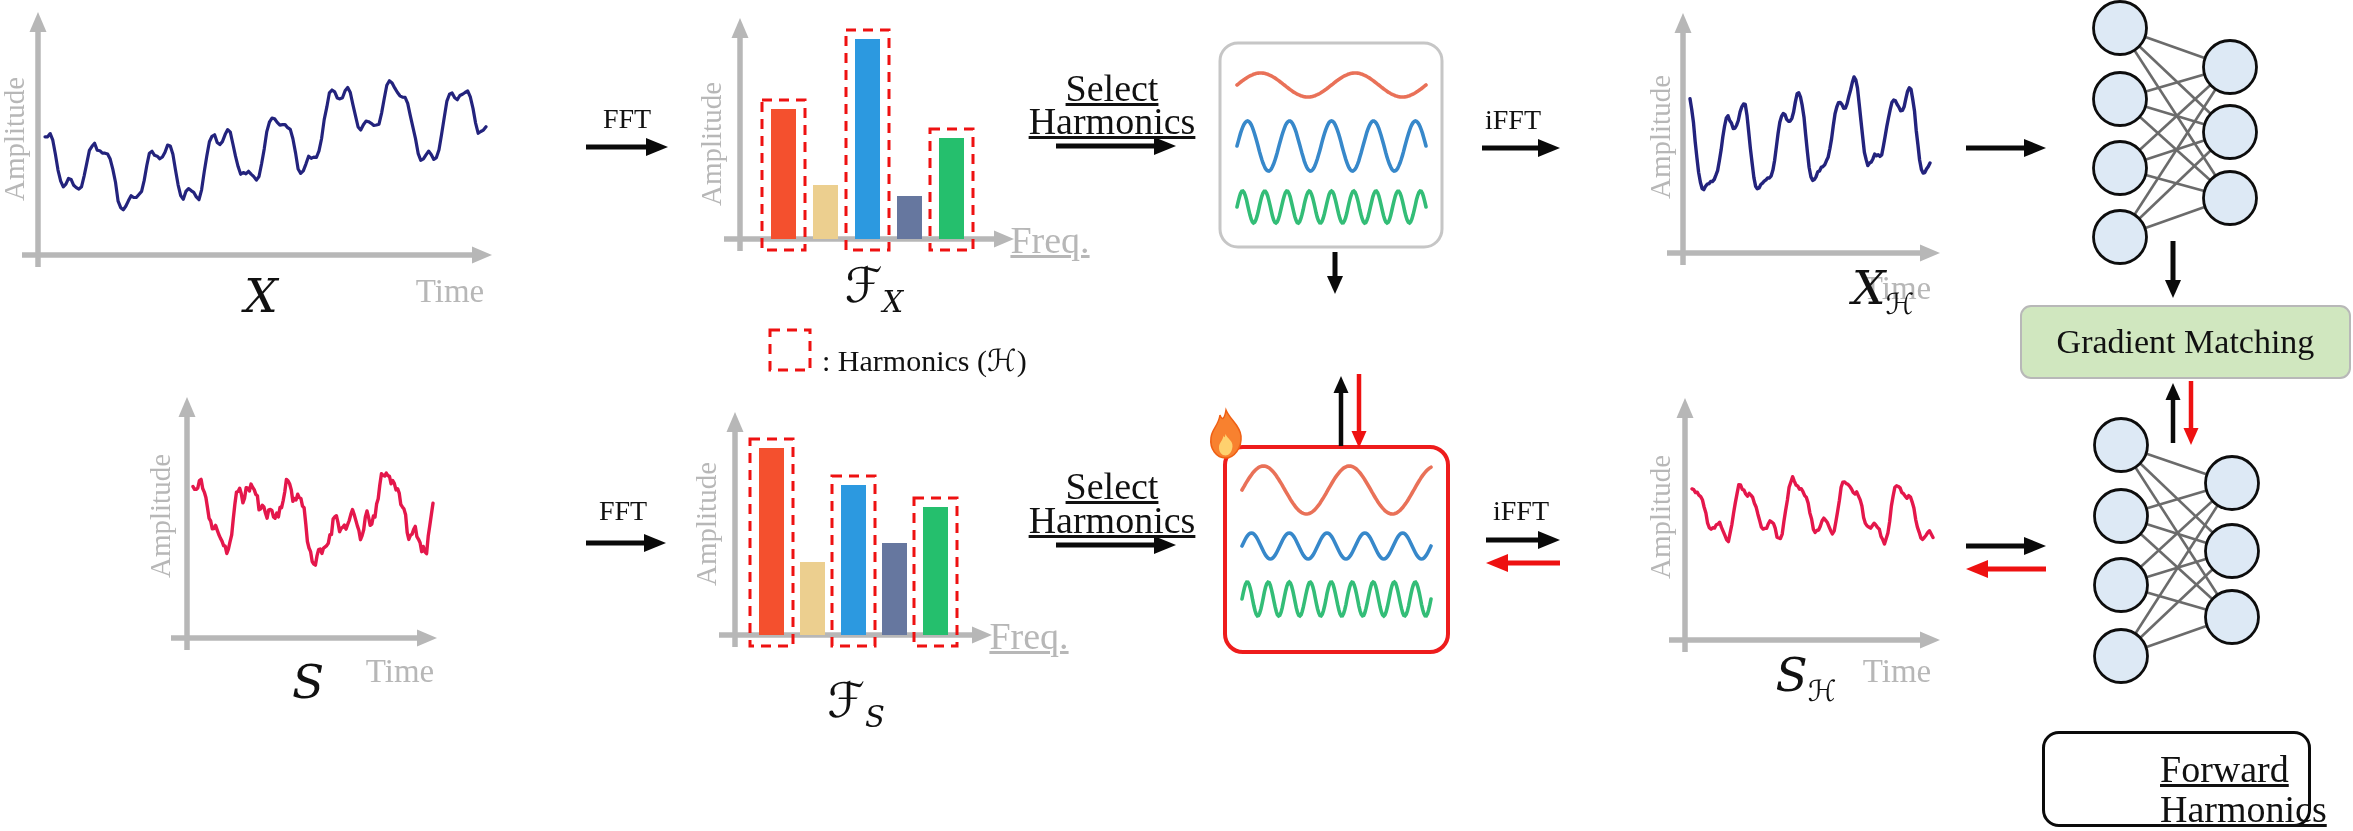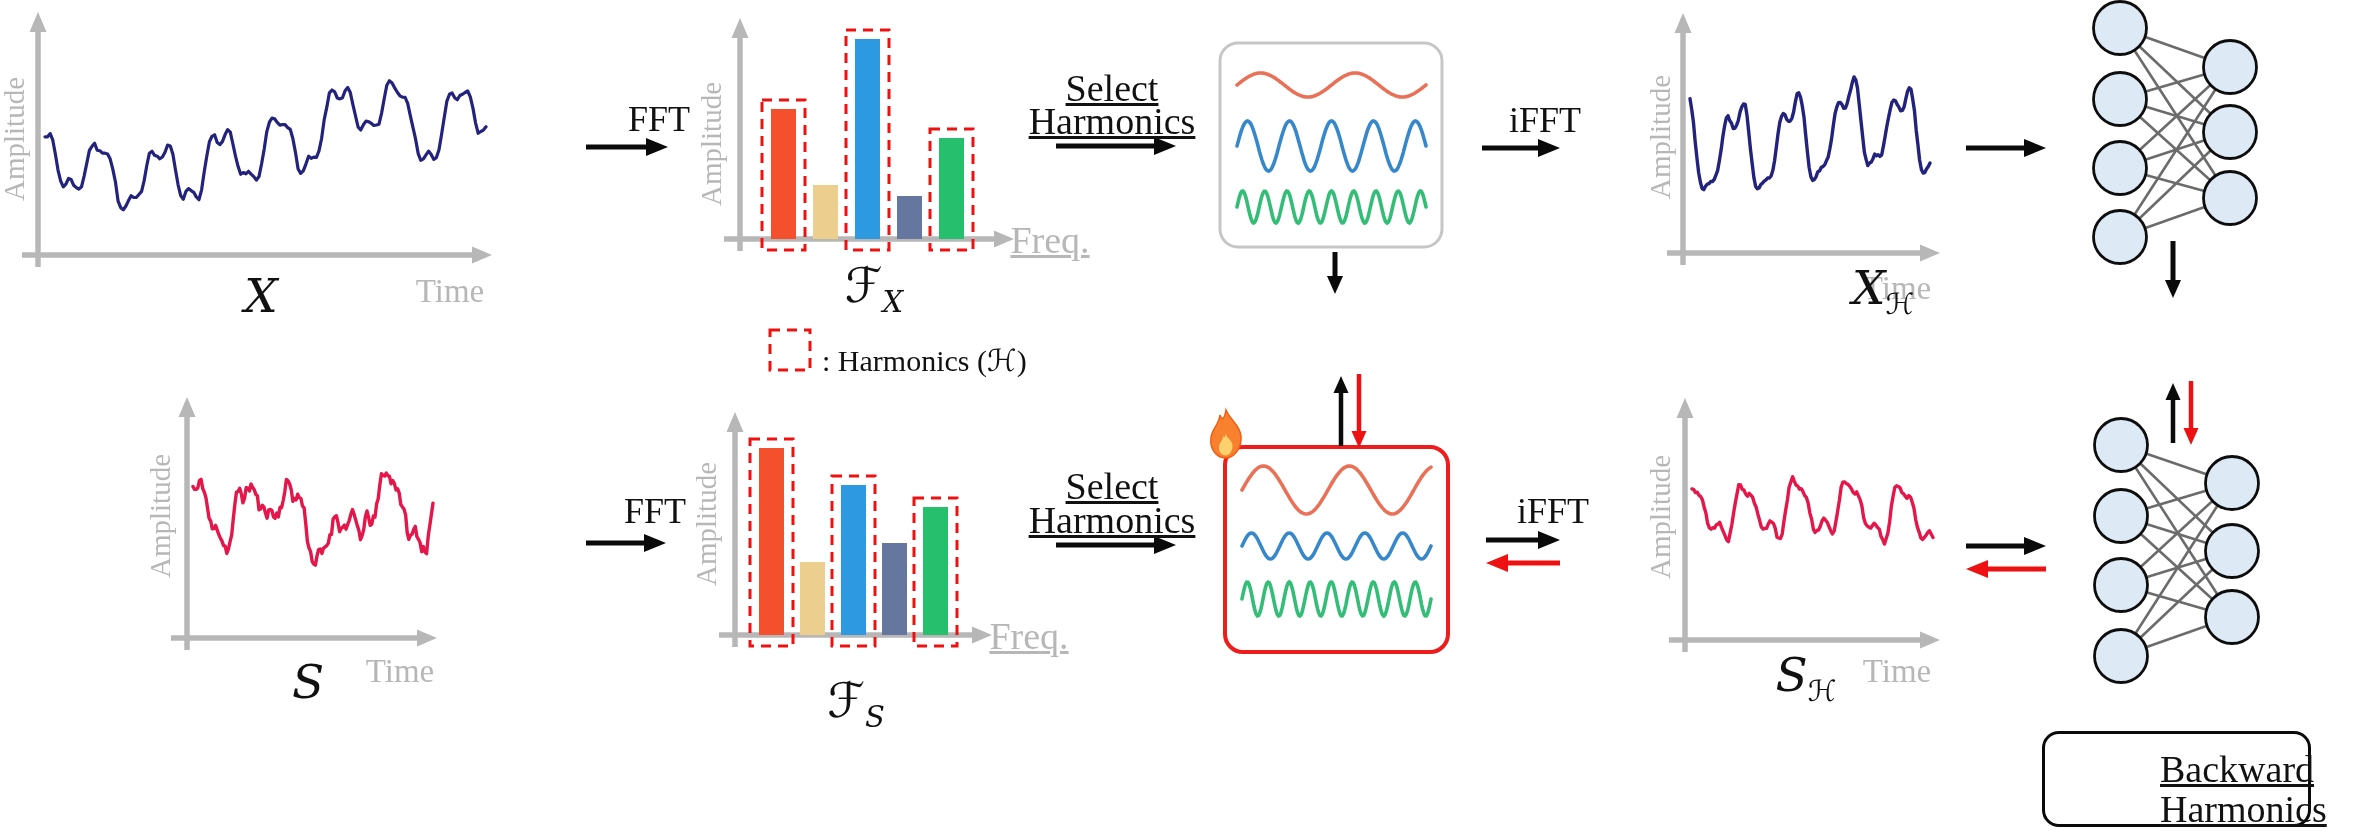--- a/index.html
+++ b/index.html
@@ -3,21 +3,21 @@
 <meta charset="utf-8">
 <style>
   html,body{margin:0;padding:0;background:#ffffff;}
   .canvas{position:relative;width:2353px;height:831px;background:#ffffff;overflow:hidden;
           font-family:"Liberation Serif","DejaVu Serif",serif;color:#111;}
   svg.scene{position:absolute;left:0;top:0;}
   .lbl{position:absolute;transform:translate(-50%,-50%);white-space:nowrap;line-height:1;}
   .lbl-l{position:absolute;transform:translate(0,-50%);white-space:nowrap;line-height:1;margin-top:12px;}
   .rot{transform:translate(-50%,-50%) rotate(-90deg);}
   .gray{color:#b7b7b7;}
-  .f29{font-size:29px;}.f30{font-size:30px;}.f31{font-size:38px;text-decoration:underline;}.f32{font-size:36px;margin-left:32px;}
+  .f29{font-size:29px;}.f30{font-size:30px;}.f31{font-size:38px;text-decoration:underline;}.f32{font-size:28px;}
   .f33{font-size:33px;}
   .sym-main{font-size:47px;font-style:italic;font-family:"DejaVu Serif","Liberation Serif",serif;}
   .scr{font-family:"DejaVu Sans","DejaVu Serif",serif;}
   .scr-big{font-size:48px;}
   .sub{font-size:29px;vertical-align:-10px;}
   .mbox{position:absolute;display:flex;align-items:center;justify-content:center;
         border-radius:11px;font-size:33px;}
   .hm{background:#fae6d7;border:2px solid #c9c9c9;}
   .gm{background:#d0e7bf;border:2px solid #b8b8b8;}
   .legendbox{position:absolute;background:#ffffff;border:3.5px solid #0a0a0a;border-radius:17px;}
@@ -184,17 +184,20 @@
   <div class="lbl f32" style="left:623px;top:511px">FFT</div>
   <div class="lbl f32" style="left:1513px;top:120px">iFFT</div>
   <div class="lbl f32" style="left:1521px;top:511px">iFFT</div>
   <div class="lbl f31" style="left:1112px;top:88px">Select</div>
   <div class="lbl f31" style="left:1112px;top:121px">Harmonics</div>
   <div class="lbl f31" style="left:1112px;top:486px">Select</div>
   <div class="lbl f31" style="left:1112px;top:520px">Harmonics</div>
 
   <div class="lbl-l f30" style="left:822px;top:349px"><span>: Harmonics (</span><span class="scr">ℋ</span><span>)</span></div>
 
+  <div class="mbox gm" style="left:2020px;top:305px;width:327px;height:70px;font-size:34px">
+    <span>Gradient Matching</span>
+  </div>
 
   <div class="legendbox" style="left:2042px;top:731px;width:263px;height:90px"></div>
-  <div class="lbl-l f31" style="left:2160px;top:757px">Backward</div>
+  <div class="lbl-l f31" style="left:2160px;top:757px">Forward</div>
   <div class="lbl-l f31" style="left:2160px;top:797px">Harmonics</div>
 </div>
 
 </body></html>

